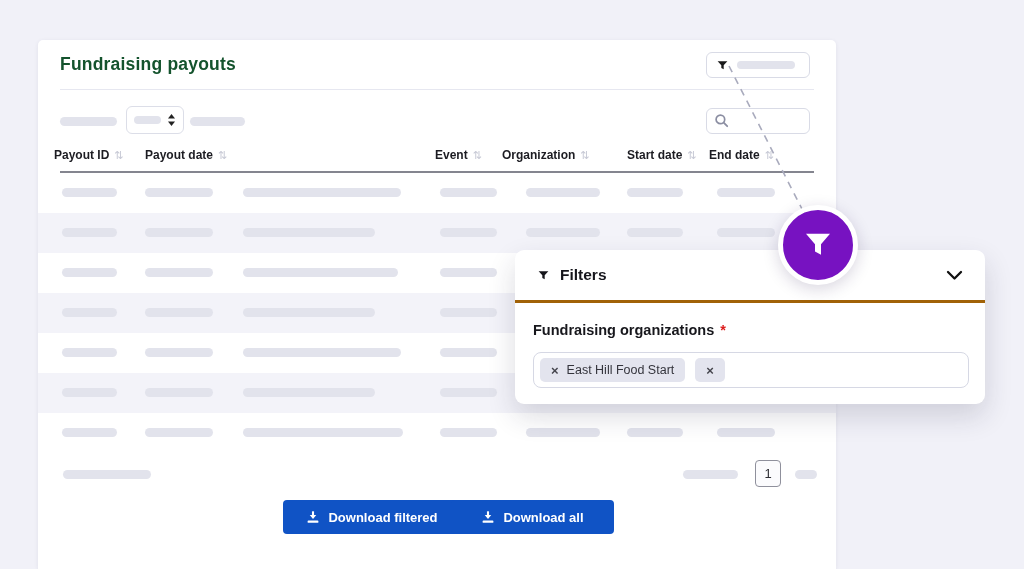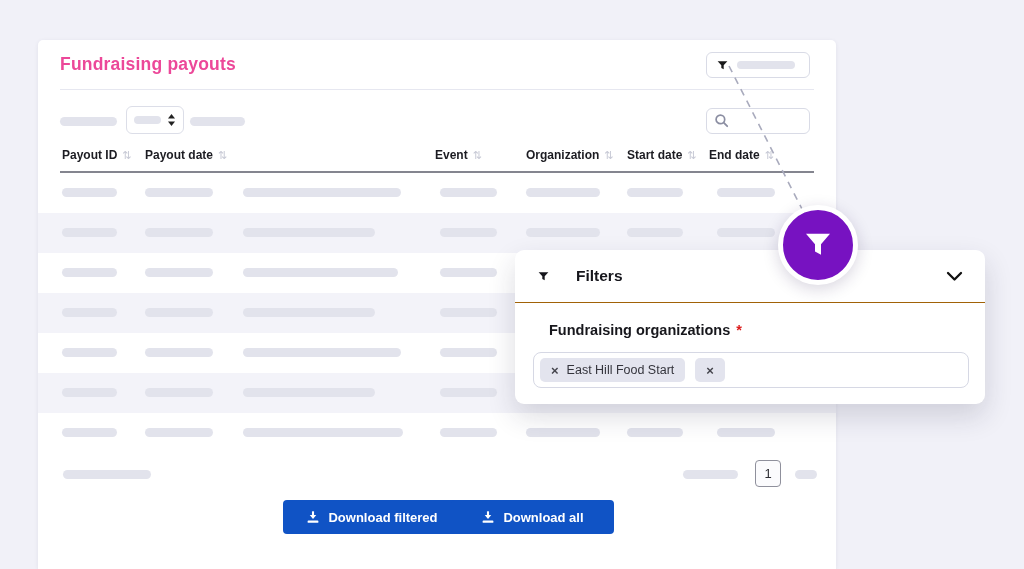--- a/index.html
+++ b/index.html
@@ -2,21 +2,21 @@
 <html style="--accent-purple: #7712c1; --accent-blue: #1053c5; --required-red: #dc1c1c; --page-background: #f1f1f8;"><head>
 <meta charset="utf-8">
 <style>
   html,body{margin:0;padding:0;background:#e9eaf2;}
   *{box-sizing:border-box;font-family:"Liberation Sans",sans-serif;}
   .page{position:relative;width:1024px;height:569px;background:var(--page-background,#f1f1f8);overflow:hidden;}
 
   
   .card{position:absolute;left:38px;top:40px;width:798px;height:529px;background:#fff;
         border-radius:5px 5px 0 0;box-shadow:0 1px 4px rgba(40,40,80,.08);}
-  .page-title{position:absolute;left:22px;top:14px;margin:0;font-size:17.5px;font-weight:bold;color:#ec4899;letter-spacing:.2px;}
+  .page-title{position:absolute;left:22px;top:14px;margin:0;font-size:17.5px;font-weight:bold;color:#14532d;letter-spacing:.2px;}
   .divider{position:absolute;left:22px;width:754px;height:1px;background:#e6e7f0;}
   .div-top{top:49px;}
   .div-head{top:131px;height:1.5px;background:#84858f;}
 
   .ph{display:inline-block;background:#e2e3ec;border-radius:4.5px;height:9px;}
 
   
   .filter-btn{position:absolute;left:668px;top:12px;width:104px;height:26px;background:#fff;
               border:1.4px solid #d9dbe6;border-radius:6px;display:flex;align-items:center;gap:8px;
               padding:0 9px;cursor:pointer;}
@@ -27,21 +27,21 @@
               border-radius:6px;background:#fff;display:flex;align-items:center;justify-content:space-between;padding:0 7px;}
   .select-box .ph{width:27px;height:8px;}
   .search-box{position:absolute;left:668px;top:68px;width:104px;height:26px;border:1.4px solid #d9dbe6;
               border-radius:6px;background:#fff;display:flex;align-items:center;padding:0 7px;}
   .search-box input{border:none;outline:none;width:70px;font-size:12px;background:transparent;}
 
   
   .thead{position:absolute;left:0;top:108px;width:798px;height:20px;}
   .th{position:absolute;top:0;font-size:12px;font-weight:bold;color:#1c1c22;white-space:nowrap;cursor:pointer;}
   .th .sort{font-size:11px;font-weight:normal;color:#c7c9d5;margin-left:5px;}
-  .th1{left:24px}.th2{left:107px}.th3{left:205px}.th4{left:397px}.th5{left:488px}.th6{left:589px}.th7{left:671px}
+  .th1{left:16px}.th2{left:107px}.th3{left:205px}.th4{left:397px}.th5{left:464px}.th6{left:589px}.th7{left:671px}
 
   
   .rows{position:absolute;left:0;top:133px;width:798px;}
   .t-row{position:relative;height:40px;}
   .t-row.alt{background:#f3f3f9;}
   .t-row .ph{position:absolute;top:15px;}
 
   
   .foot-bar{position:absolute;left:25px;top:430px;width:88px;}
   .pg-prev{position:absolute;left:645px;top:430px;width:55px;}
@@ -54,25 +54,25 @@
        color:#fff;font-size:13px;font-weight:bold;display:flex;align-items:center;justify-content:center;gap:8px;cursor:pointer;}
   .btn-filtered{left:245px;width:178px;}
   .btn-all{left:413px;width:163px;}
 
   
   .connector{position:absolute;left:0;top:0;z-index:4;pointer-events:none;}
 
   
   .panel{position:absolute;left:515px;top:250px;width:470px;background:#fff;border-radius:9px;
          box-shadow:0 12px 28px rgba(30,30,60,.16);z-index:5;}
-  .panel-head{display:flex;align-items:center;height:53px;padding:0 22px;gap:26px;border-bottom:1px solid #a16207;}
+  .panel-head{display:flex;align-items:center;height:53px;padding:0 22px;gap:10px;border-bottom:3px solid #a16207;}
   .panel-title{font-size:15.5px;font-weight:bold;color:#16161c;}
   .panel-chevron{margin-left:auto;cursor:pointer;display:flex;align-items:center;}
   .panel-body{padding:15px 16px 16px 18px;}
-  .section-label{font-size:14.5px;font-weight:bold;color:#17171c;margin:4px 16px 14px;}
+  .section-label{font-size:14.5px;font-weight:bold;color:#17171c;margin:4px 0 14px;}
   .req{color:var(--required-red,#dc1c1c);margin-left:6px;font-weight:bold;}
   .chip-field{border:1px solid #d6d8e4;border-radius:8px;padding:5px 6px;display:flex;gap:10px;background:#fff;cursor:text;}
   .chip{background:#e3e4ee;border-radius:5px;padding:5px 11px;font-size:12.5px;color:#34343c;
         display:inline-flex;align-items:center;gap:8px;white-space:nowrap;}
   .chip .x{font-size:13px;font-weight:600;color:#44444c;cursor:pointer;line-height:1;}
 
   
   .highlight-circle{position:absolute;left:778px;top:205px;width:80px;height:80px;border-radius:50%;
                     background:var(--accent-purple,#7712c1);border:5px solid #fff;z-index:6;
                     display:flex;align-items:center;justify-content:center;box-shadow:0 4px 16px rgba(40,20,80,.18);}

